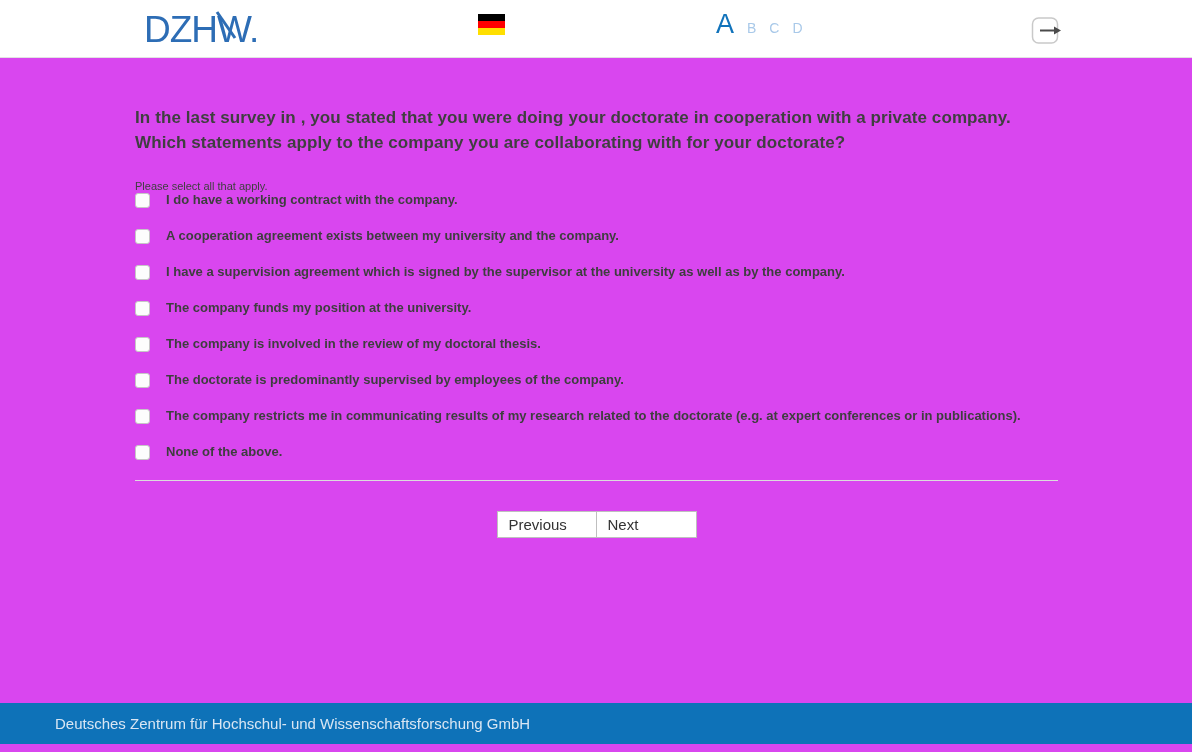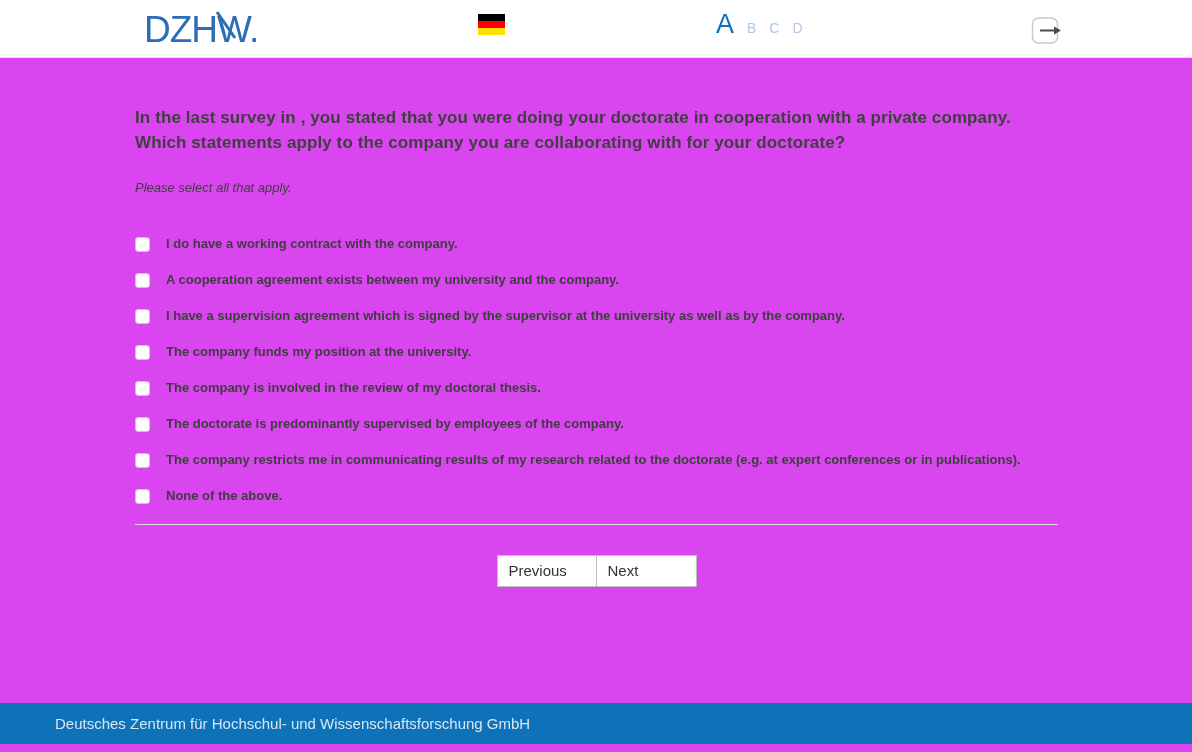--- a/index.html
+++ b/index.html
@@ -48,24 +48,24 @@
   .container { margin: 0 134px 0 135px; }
   .question {
     margin-top: 48px;
     font-size: 17px; font-weight: 700;
     line-height: 24.5px;
     color: #3f3f3f;
     letter-spacing: 0.1px;
   }
   .instruction {
     margin-top: 25px;
-    font-size: 13px; font-style: italic; font-weight: 400;
+    font-size: 11px; font-weight: 400;
     color: #3f3f3f;
   }
-  .options { margin-top: 41px; }
+  .options { }
   .opt-row {
     display: flex; align-items: center;
     margin-bottom: 20px;
     cursor: pointer;
   }
   .cb {
     flex: 0 0 15px;
     width: 15px; height: 15px;
     border: 1px solid #c6c6c6;
     border-radius: 3px;
@@ -79,21 +79,21 @@
   }
   .divider {
     border: none; border-top: 1px solid #dcdcdc;
     margin-top: 17px;
   }
   .nav-buttons {
     margin-top: 30px;
     display: flex; justify-content: center;
   }
   .nav-buttons button {
-    width: 100px; height: 32px;
+    width: 100px; height: 27px;
     background: #fff;
     border: 1px solid #bfbfbf;
     font-family: "Liberation Sans", sans-serif;
     font-size: 15px; color: #333;
     text-align: left; padding: 0 0 1px 11px;
     cursor: pointer;
   }
   .nav-buttons button + button { border-left: none; }
 
   

